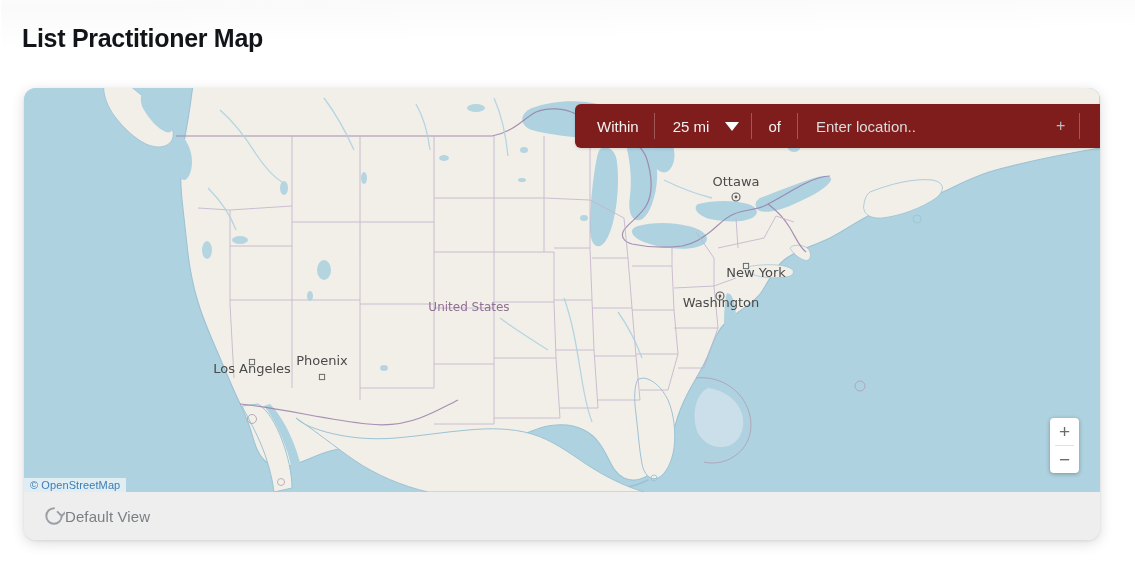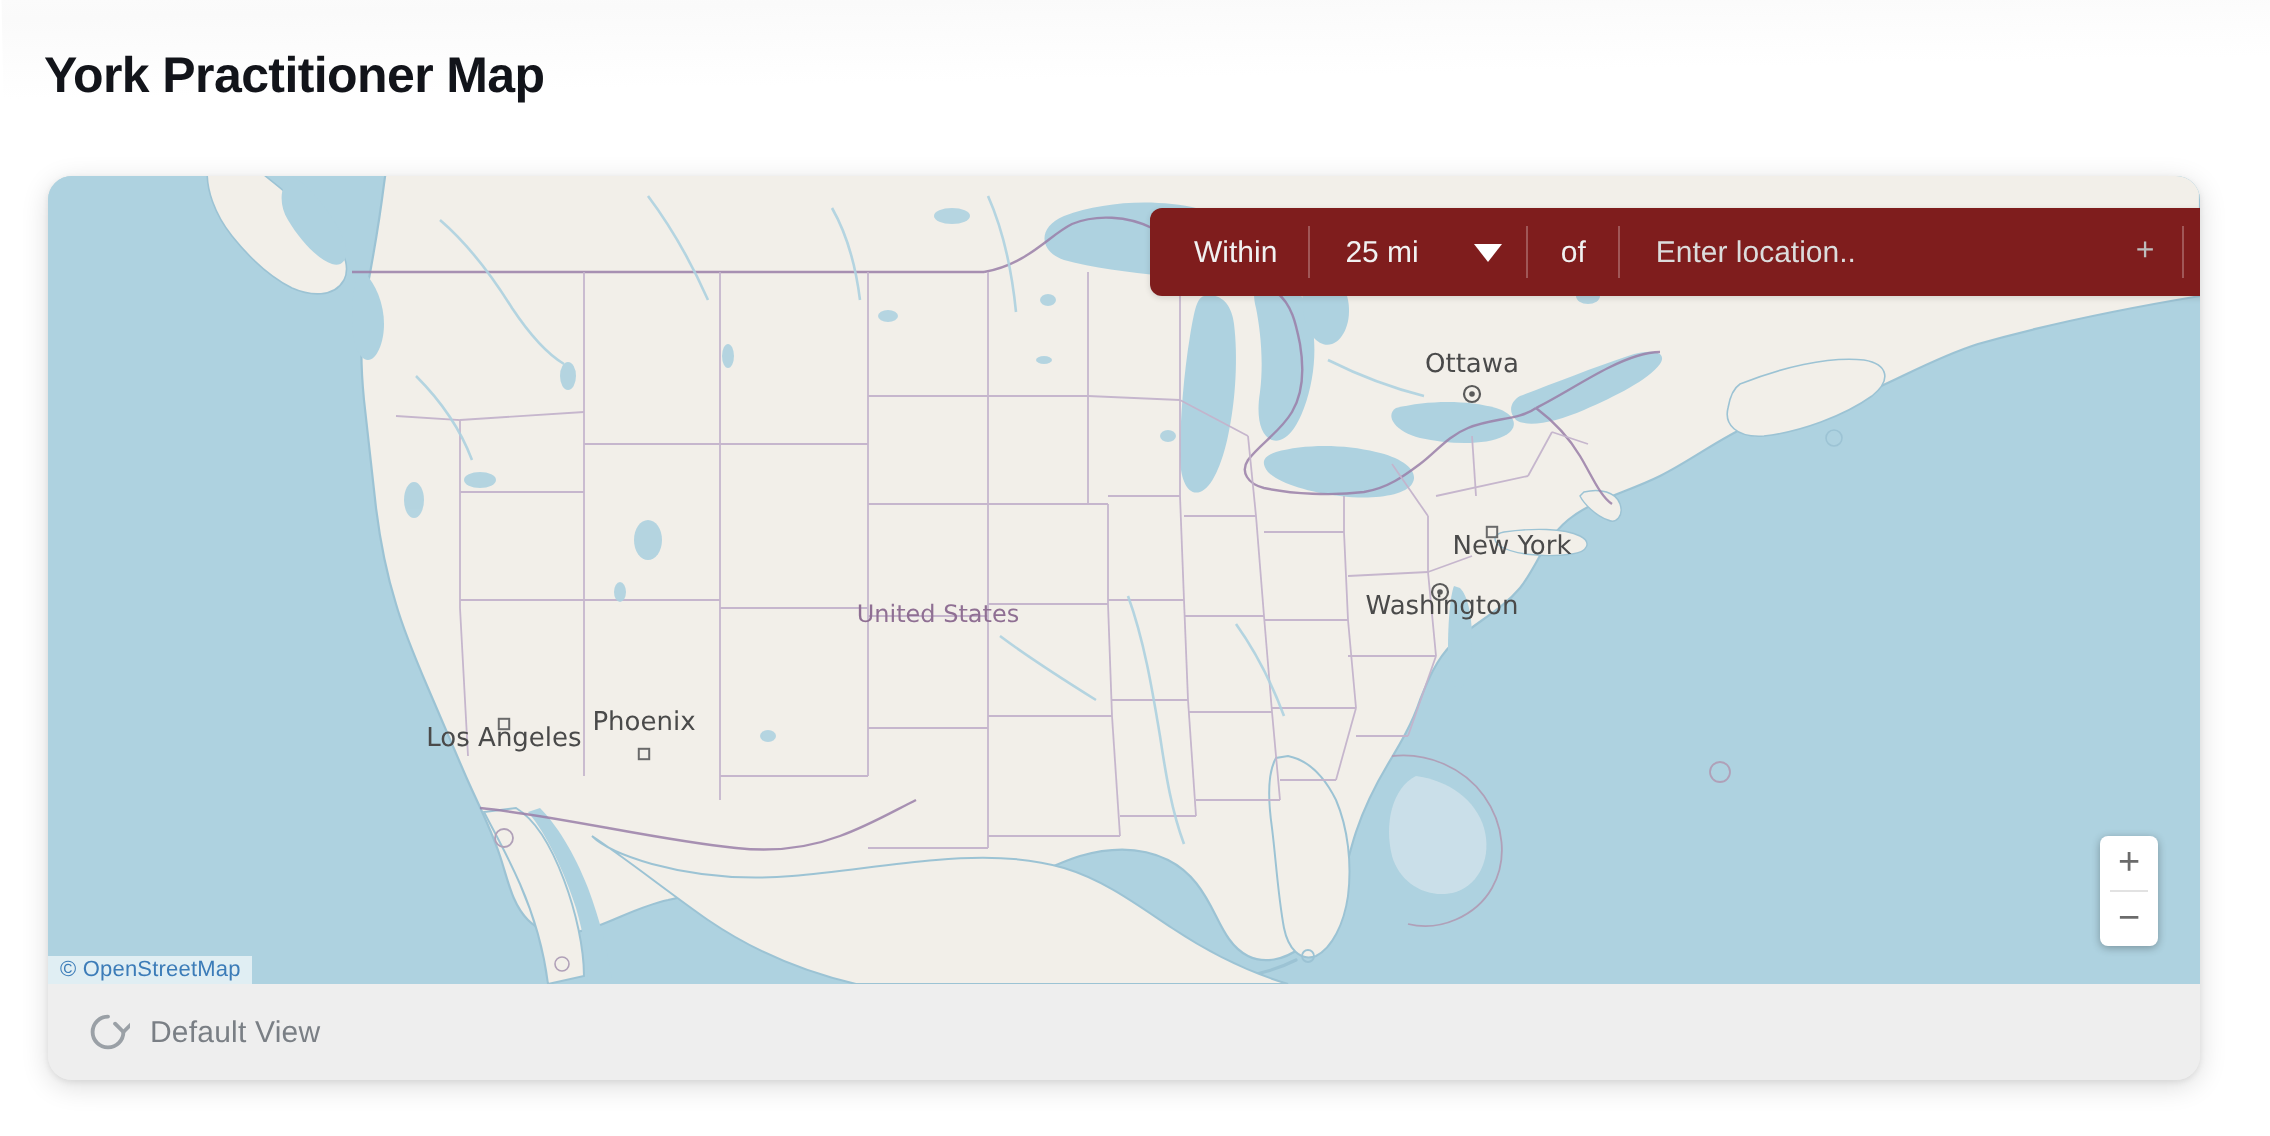--- a/index.html
+++ b/index.html
@@ -95,21 +95,21 @@
   }
   .sb-div {
     width: 1px;
     margin: 9px 0;
     background: rgba(255,255,255,0.26);
     flex: 0 0 1px;
   }
   .sb-within { padding: 0 15px 0 22px; }
   .sb-dist {
     padding: 0 12px 0 18px;
-    gap: 28px;
+    gap: 16px;
     cursor: pointer;
   }
   .caret {
     width: 0; height: 0;
     border-left: 7px solid transparent;
     border-right: 7px solid transparent;
     border-top: 9px solid #ffffff;
   }
   .sb-of { padding: 16px 16px; }
   .sb-loc {
@@ -164,36 +164,36 @@
     height: 48px;
     background: #eeeeee;
     display: flex;
     align-items: center;
     padding-left: 19px;
     gap: 10px;
   }
   .reset-btn {
     display: flex;
     align-items: center;
-    gap: 10px;
+    gap: 0;
     cursor: pointer;
   }
   .reset-icon { width: 22px; height: 22px; display: block; }
   .reset-label {
     font-size: 15px;
     color: #7a7f85;
     letter-spacing: 0.1px;
   }
 </style>
 </head>
 <body>
 
 <div class="page-sheen"></div>
 
-<h1 class="page-title">York Practitioner Map</h1>
+<h1 class="page-title">List Practitioner Map</h1>
 
 <div class="map-card">
 
   <div class="map-viewport">
     <svg class="map-svg" viewBox="0 0 1076 404" xmlns="http://www.w3.org/2000/svg">
       <defs>
         <clipPath id="vp">
             <rect x="0" y="0" width="1076" height="404"></rect>
           </clipPath>
       </defs>

